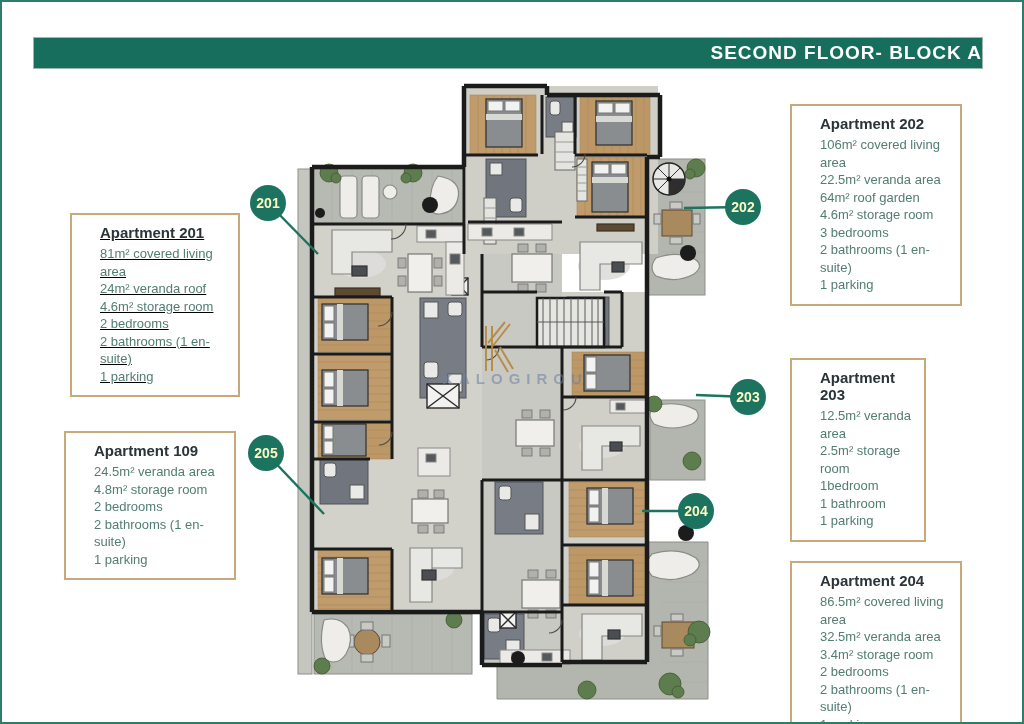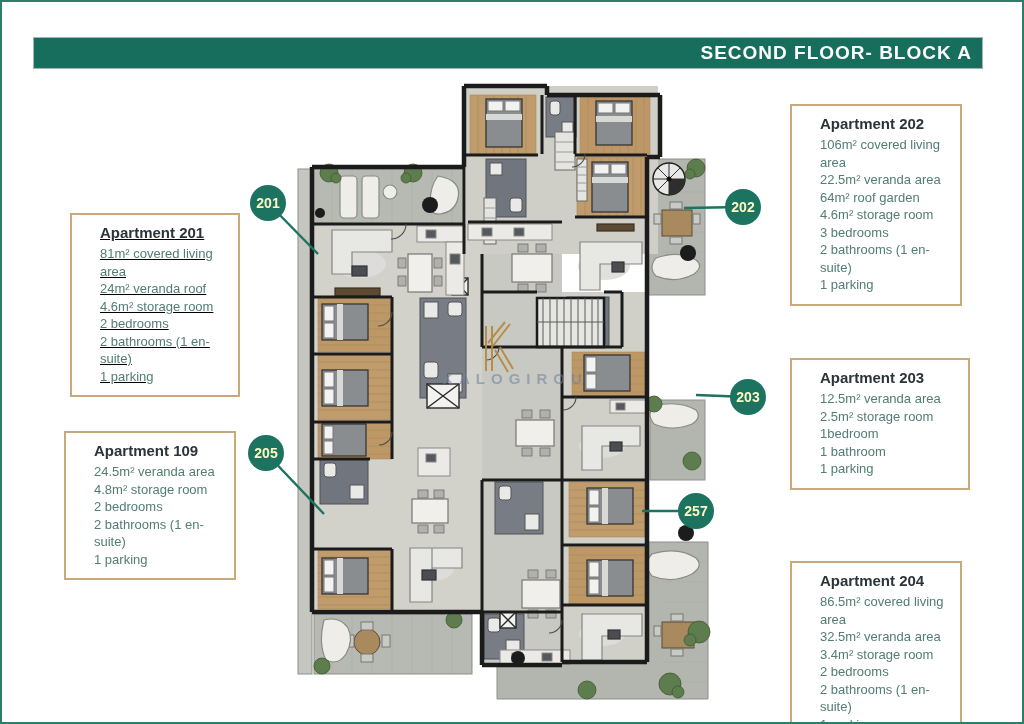--- a/index.html
+++ b/index.html
@@ -8,21 +8,21 @@
   }
   html,body{margin:0;padding:0;background:#e8e8e8;}
   .page{
     position:relative;width:1024px;height:724px;background:#ffffff;
     border:2px solid #2e7c6a;box-sizing:border-box;overflow:hidden;
     font-family:"Liberation Sans",sans-serif;
   }
   .header-bar{
     position:absolute;left:31px;top:35px;width:950px;height:32px;
     background:var(--teal);display:flex;align-items:center;justify-content:flex-end;
-    padding-right:10px;box-sizing:border-box;border:1px solid #9fb8ad;
+    box-sizing:border-box;border:1px solid #9fb8ad;
   }
   .header-bar span{
     color:#fff;font-size:19px;font-weight:bold;letter-spacing:1px;
   }
   .apt-box{
     position:absolute;background:#fff;border:2px solid var(--box-border);
     padding:9px 11px 10px 28px;box-sizing:border-box;
   }
   .apt-title{font-size:15px;font-weight:bold;color:var(--title-text);margin-bottom:4px;}
   .apt-line{font-size:13px;color:var(--body-text);line-height:17.5px;}
@@ -423,21 +423,21 @@
     <div class="apt-title">Apartment 202</div>
     <div class="apt-line">106m² covered living area</div>
     <div class="apt-line">22.5m² veranda area</div>
     <div class="apt-line">64m² roof garden</div>
     <div class="apt-line">4.6m² storage room</div>
     <div class="apt-line">3 bedrooms</div>
     <div class="apt-line">2 bathrooms (1 en-suite)</div>
     <div class="apt-line">1 parking</div>
   </div>
 
-  <div class="apt-box" style="left:788px;top:356px;width:180px;">
+  <div class="apt-box" style="left:788px;top:356px;width:136px;">
     <div class="apt-title">Apartment 203</div>
     <div class="apt-line">12.5m² veranda area</div>
     <div class="apt-line">2.5m² storage room</div>
     <div class="apt-line">1bedroom</div>
     <div class="apt-line">1 bathroom</div>
     <div class="apt-line">1 parking</div>
   </div>
 
   <div class="apt-box" style="left:788px;top:559px;width:172px;">
     <div class="apt-title">Apartment 204</div>
@@ -454,16 +454,16 @@
     <div class="apt-line">24.5m² veranda area</div>
     <div class="apt-line">4.8m² storage room</div>
     <div class="apt-line">2 bedrooms</div>
     <div class="apt-line">2 bathrooms (1 en-suite)</div>
     <div class="apt-line">1 parking</div>
   </div>
 
   <div class="badge" style="left:248px;top:183px;">201</div>
   <div class="badge" style="left:723px;top:187px;">202</div>
   <div class="badge" style="left:728px;top:377px;">203</div>
-  <div class="badge" style="left:676px;top:491px;">257</div>
+  <div class="badge" style="left:676px;top:491px;">204</div>
   <div class="badge" style="left:246px;top:433px;">205</div>
 
 </div>
 
 </body></html>

